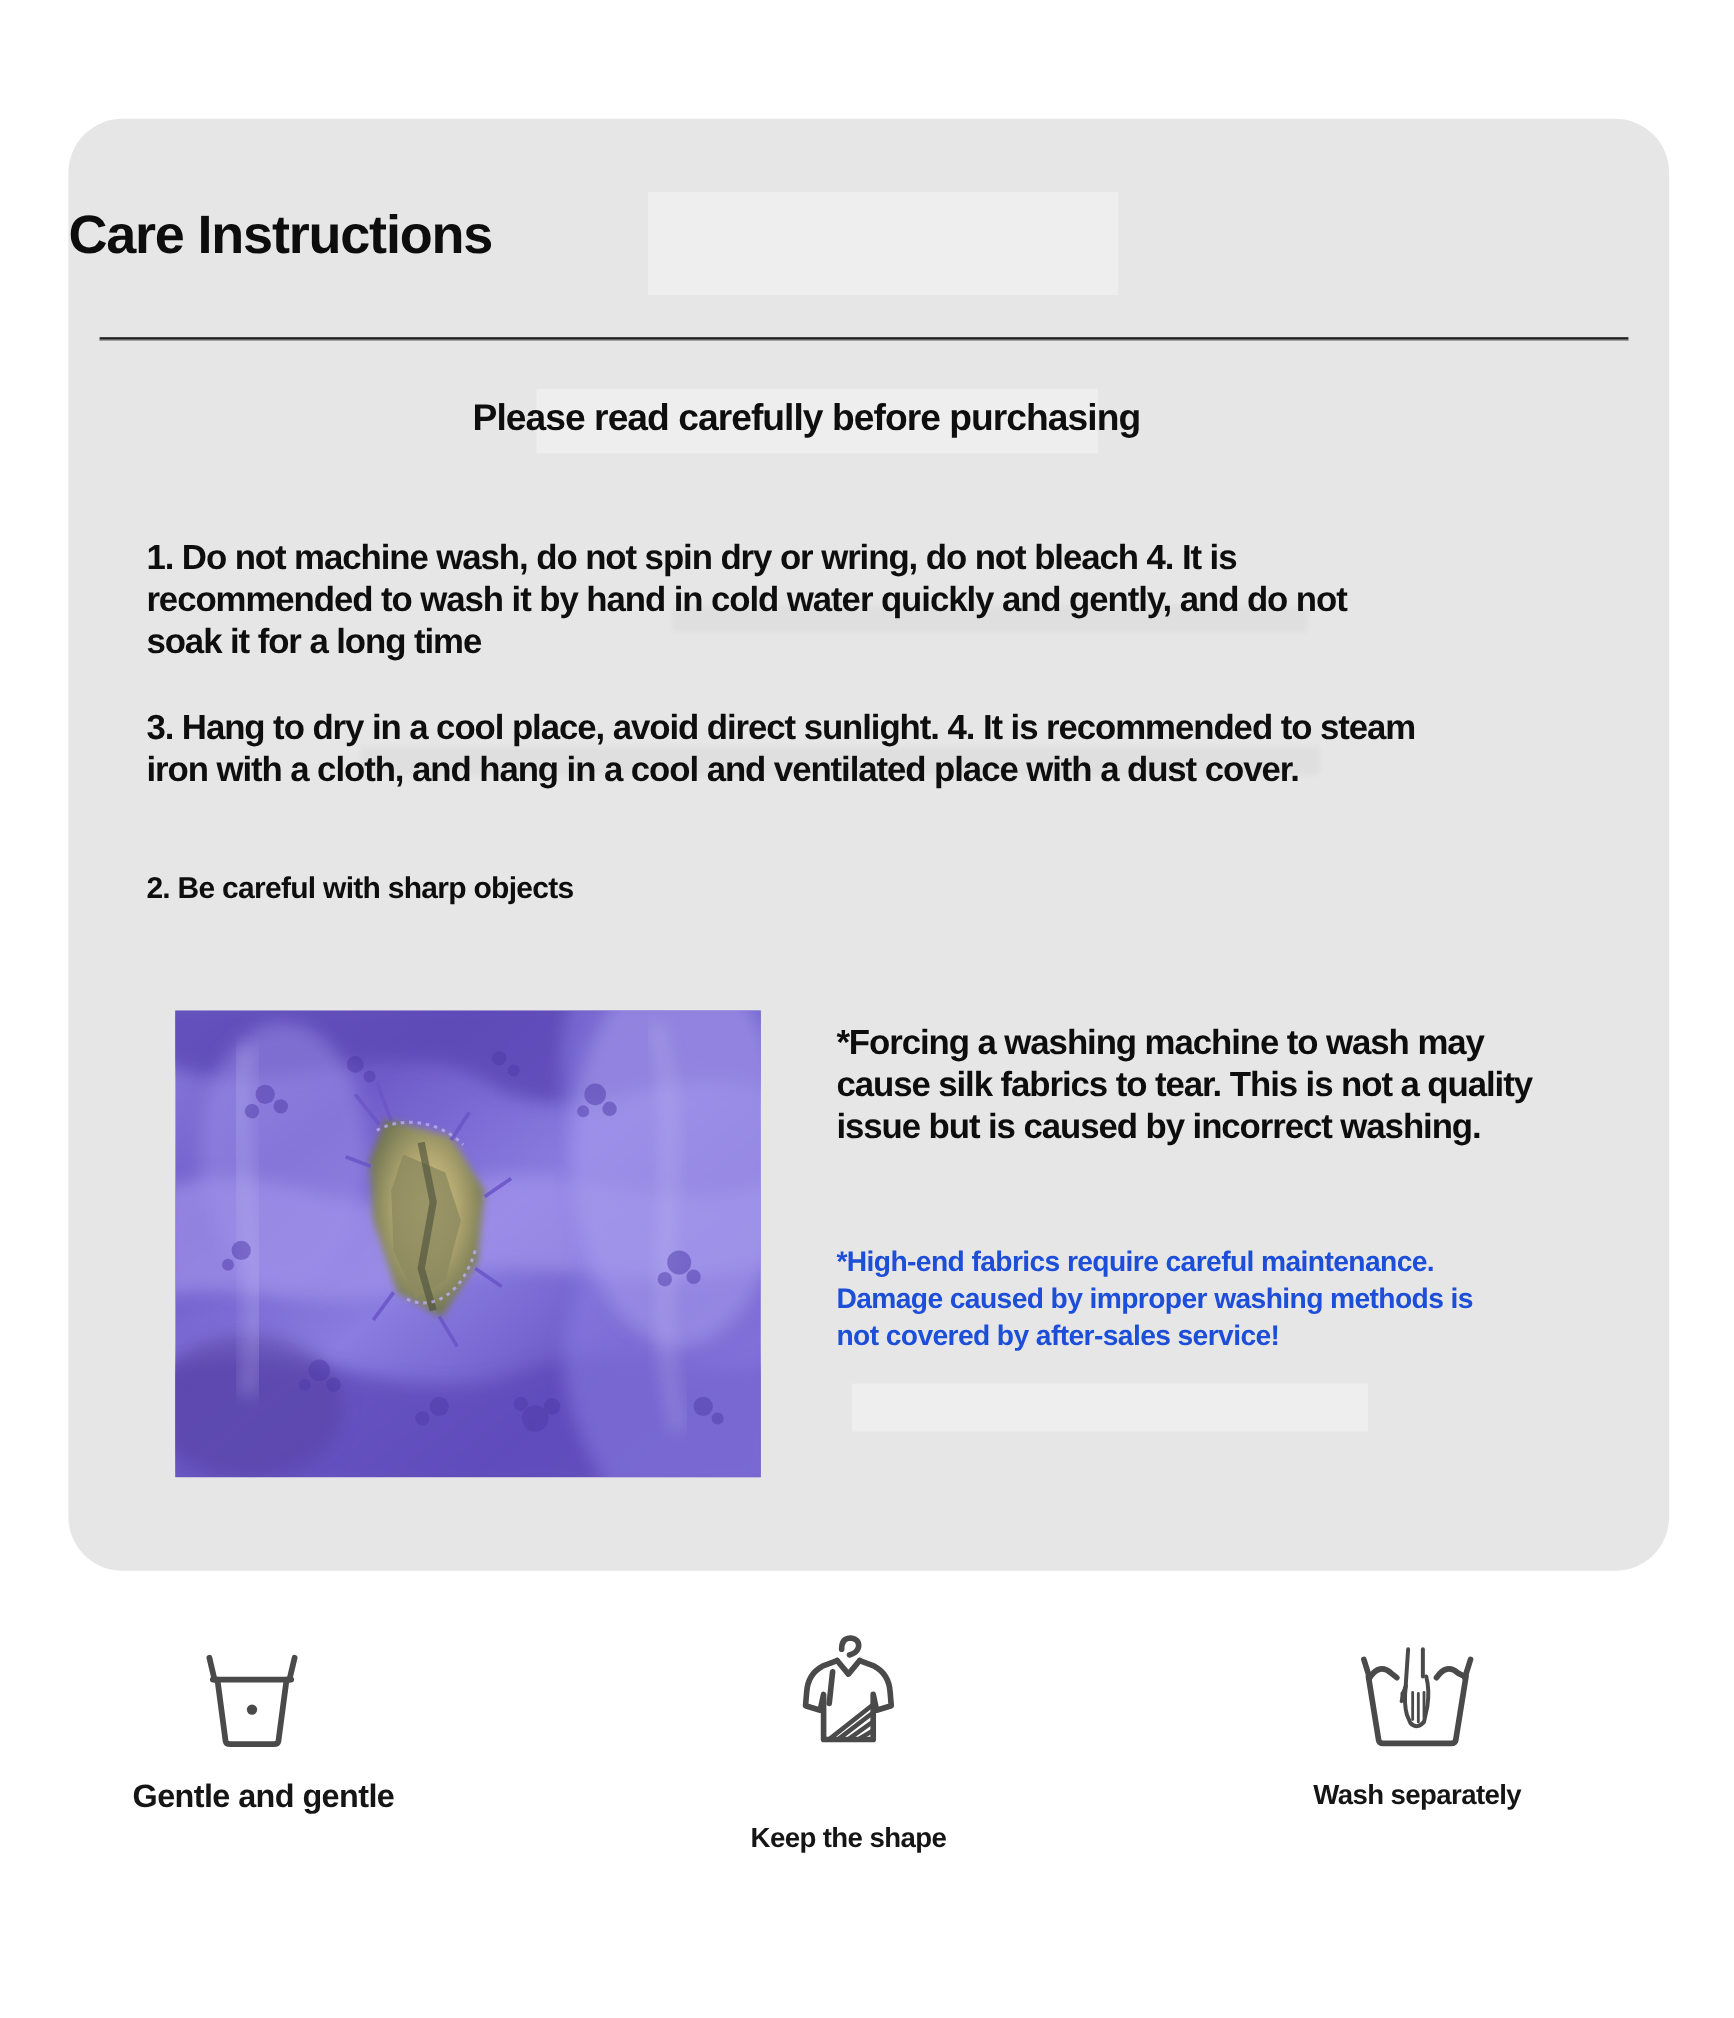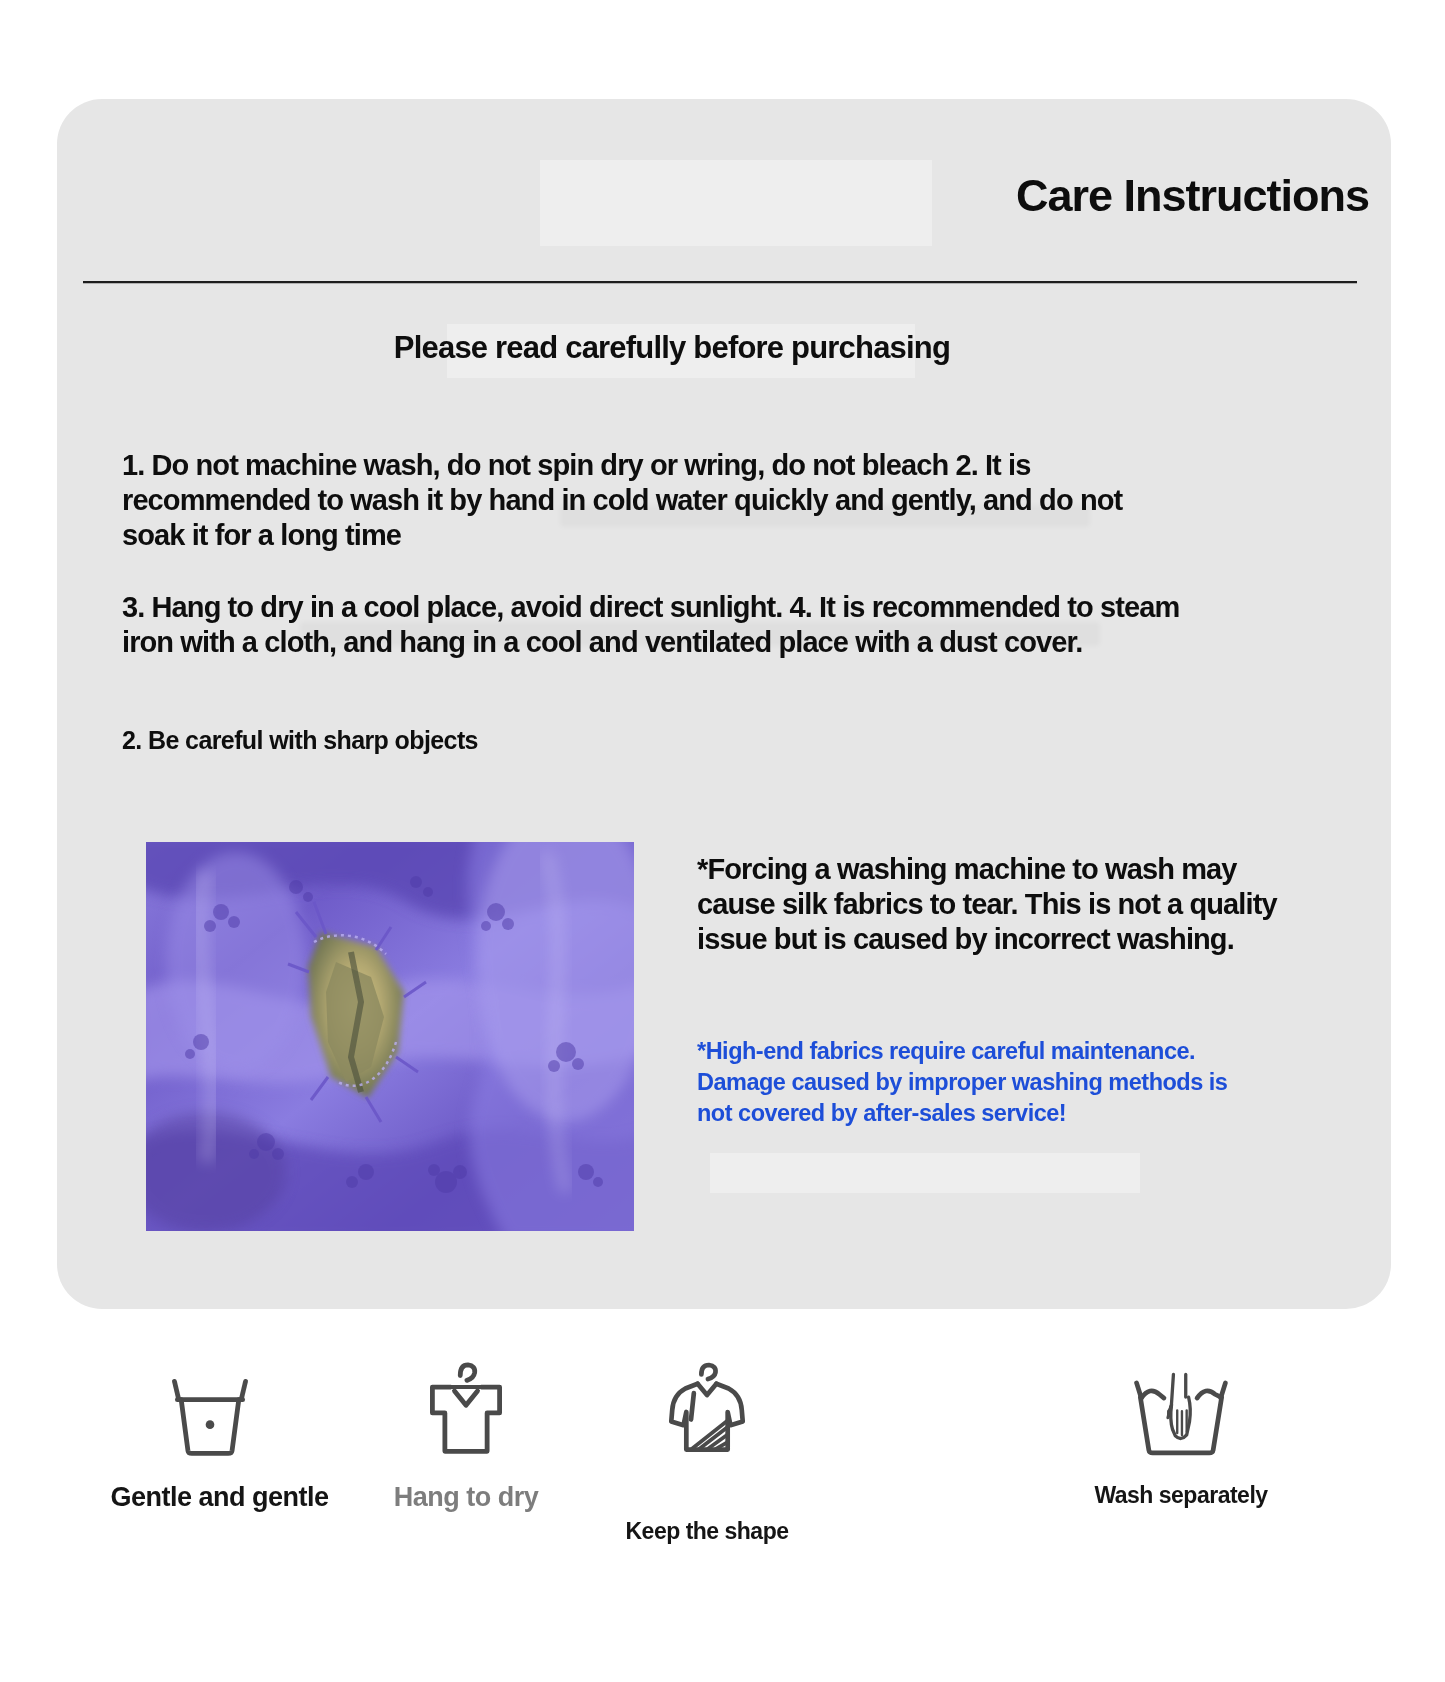--- a/index.html
+++ b/index.html
@@ -18,21 +18,21 @@
   }
   .title-patch { left:483px; top:61px; width:392px; height:86px; }
   .subtitle-patch { left:390px; top:225px; width:468px; height:54px; }
   .band-patch { left:653px; top:1054px; width:430px; height:40px; }
   .ghost {
     position:absolute; background:rgba(0,0,0,0.028); filter:blur(2px);
     border-radius:4px; z-index:0;
   }
   .page-title {
     position:absolute; left:0; top:71px; width:100%; padding-right:22px;
-    text-align:right; font-size:45px; font-weight:bold; color:#0d0d0d;
+    text-align:left; font-size:45px; font-weight:bold; color:#0d0d0d;
     letter-spacing:-1px; z-index:2;
   }
   .divider {
     position:absolute; left:26px; top:182px; width:1274px; height:3px;
     background:#1d1d1d; border-bottom:1px solid rgba(255,255,255,0.65); z-index:2;
   }
   .subtitle {
     position:absolute; left:0; top:231px; width:100%; padding-right:104px;
     text-align:center; font-size:31px; font-weight:bold; color:#0e0e0e;
     letter-spacing:-0.8px; z-index:2;
@@ -88,21 +88,21 @@
 
     <div class="ghost" style="left:503px; top:406px; width:530px; height:22px;"></div>
     <div class="ghost" style="left:243px; top:523px; width:800px; height:24px;"></div>
 
     <div class="page-title">Care Instructions</div>
 
     <div class="divider"></div>
 
     <div class="subtitle">Please read carefully before purchasing</div>
 
-    <div class="para para-1">1. Do not machine wash, do not spin dry or wring, do not bleach 2. It is recommended to wash it by hand in cold water quickly and gently, and do not soak it for a long time</div>
+    <div class="para para-1">1. Do not machine wash, do not spin dry or wring, do not bleach 4. It is recommended to wash it by hand in cold water quickly and gently, and do not soak it for a long time</div>
     <div class="para para-2">3. Hang to dry in a cool place, avoid direct sunlight. 4. It is recommended to steam iron with a cloth, and hang in a cool and ventilated place with a dust cover.</div>
     <div class="para para-3">2. Be careful with sharp objects</div>
 
     <div class="fabric-wrap">
       <svg viewBox="0 0 488 389" preserveAspectRatio="none" aria-hidden="true">
         <defs>
           <linearGradient id="fbase" x1="0" y1="0" x2="1" y2="1">
             <stop offset="0" stop-color="#8b7ddd"></stop>
             <stop offset="0.25" stop-color="#6f5cc9"></stop>
             <stop offset="0.5" stop-color="#8a7ce0"></stop>
@@ -180,31 +180,20 @@
           <path d="M20 33 L27 86 Q27.5 89 31 89 L69 89 Q72.5 89 73 86 L80 33"></path>
           <line x1="16" y1="33" x2="84" y2="33"></line>
           <line x1="13" y1="14" x2="17.5" y2="33"></line>
           <line x1="87" y1="14" x2="82.5" y2="33"></line>
           <circle cx="50" cy="59" r="4.5" fill="#4a4a4a" stroke="none"></circle>
         </svg>
       </div>
       <div class="symbol-label label-lg">Gentle and gentle</div>
     </div>
 
-    <div class="symbol-col" style="left:326px;">
-      <div class="icon-box">
-        <svg class="care-svg" width="96" height="104" viewBox="0 0 100 108">
-          <path d="M44 16 Q44 5 52 5 Q60 6 59 13 Q58 19 51 21"></path>
-          <path d="M34 28 L15 28 L15 55 L28 55 L28 95 L72 95 L72 55 L85 55 L85 28 L66 28"></path>
-          <path d="M34 28 L66 28" stroke-width="4"></path>
-          <path d="M38 32 L50 47 L62 32"></path>
-        </svg>
-      </div>
-      <div class="symbol-label label-muted">Hang to dry</div>
-    </div>
 
     <div class="symbol-col" style="left:567px;gap:36px;">
       <div class="icon-box">
         <svg class="care-svg" width="94" height="104" viewBox="0 0 100 108">
           <path d="M44 14 Q44 4 52 4 Q60 5 59 12 Q58 17 51 19"></path>
           <path d="M40 24 L27 29 Q14 36 13 52 L12 64 L25 68 L28 54 L28 94 L72 94 L72 54 L75 68 L88 64 L87 52 Q86 36 73 29 L60 24"></path>
           <path d="M40 24 L50 36 L60 24"></path>
           <path d="M36 34 L33 62"></path>
           <path d="M34 93 L72 63 M42 93 L72 70 M51 93 L72 78 M60 93 L72 86" stroke-width="4"></path>
         </svg>

